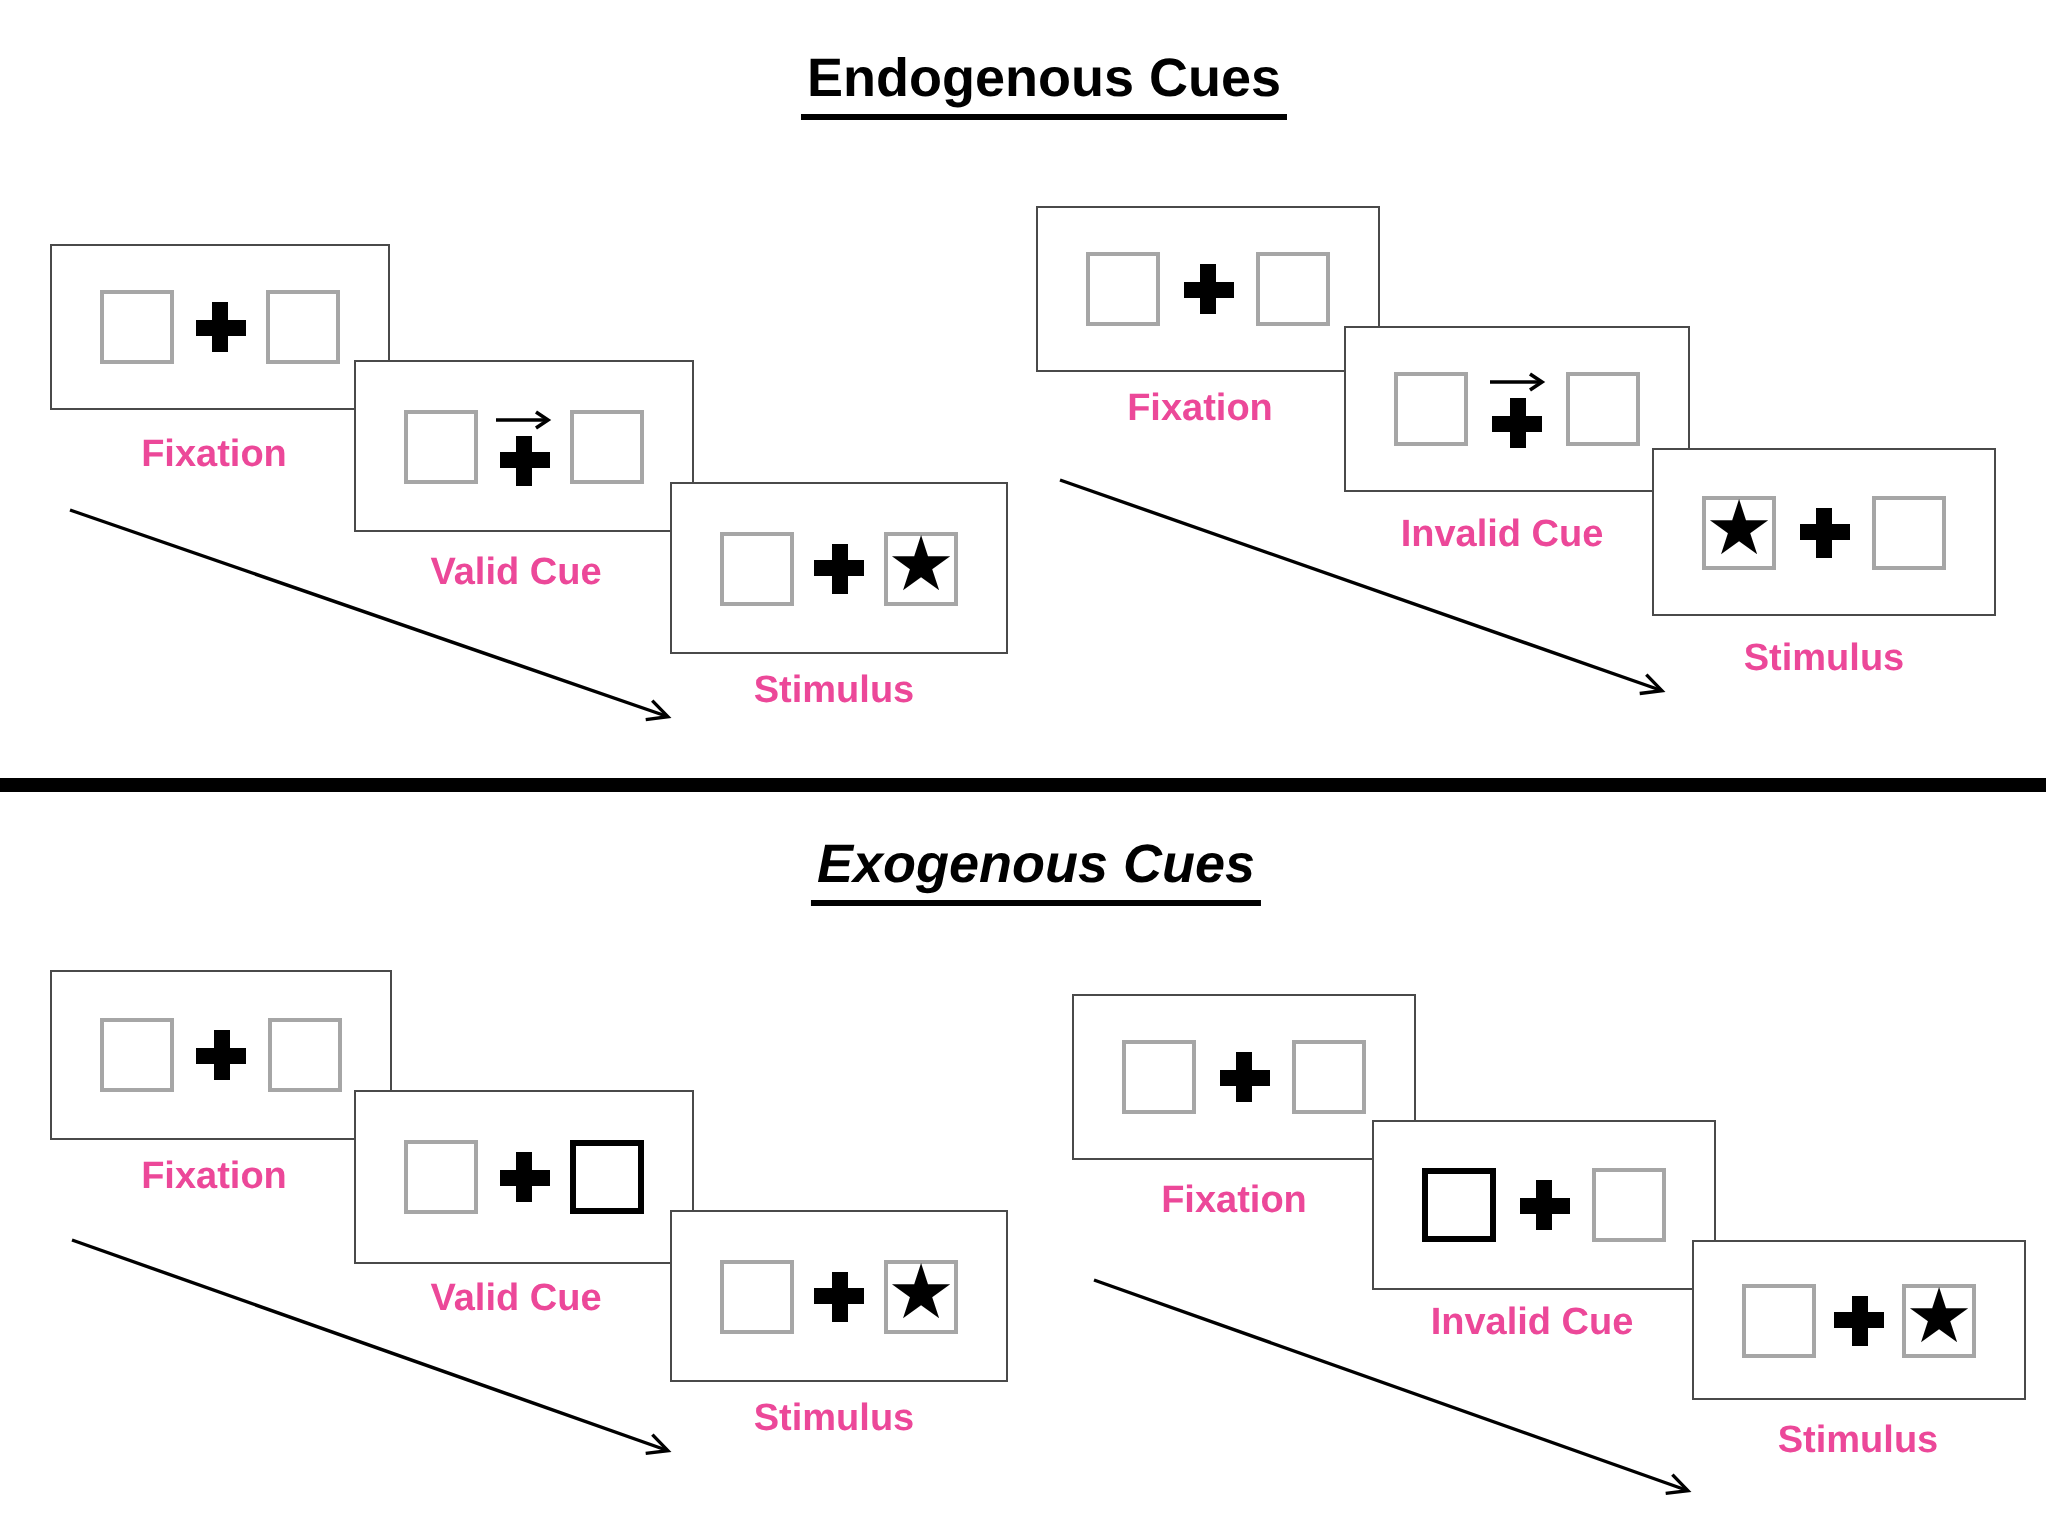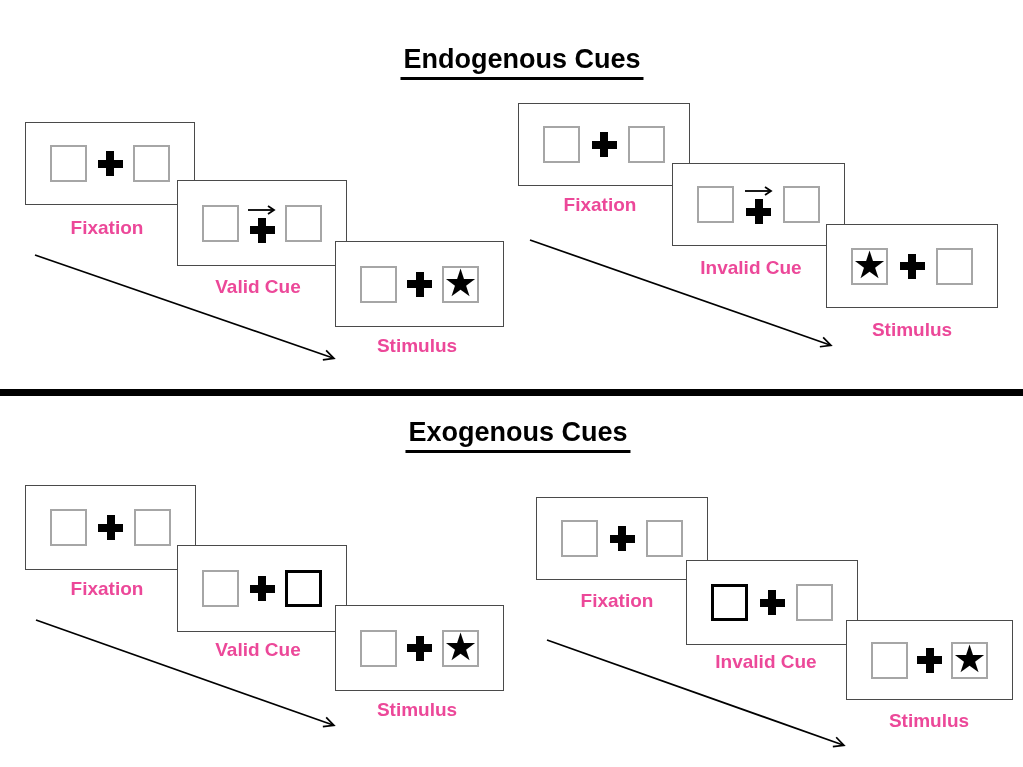--- a/index.html
+++ b/index.html
@@ -43,24 +43,24 @@
       <marker id="ah" markerWidth="14" markerHeight="14" refX="10" refY="6" orient="auto" markerUnits="userSpaceOnUse">
         <path d="M1,1 L11,6 L1,11" fill="none" stroke="#000" stroke-width="1.7"></path>
       </marker>
     </defs>
     <line x1="35" y1="255" x2="333" y2="358" stroke="#000" stroke-width="1.7" marker-end="url(#ah)"></line>
     <line x1="530" y1="240" x2="830" y2="345" stroke="#000" stroke-width="1.7" marker-end="url(#ah)"></line>
     <line x1="36" y1="620" x2="333" y2="725" stroke="#000" stroke-width="1.7" marker-end="url(#ah)"></line>
     <line x1="547" y1="640" x2="843" y2="745" stroke="#000" stroke-width="1.7" marker-end="url(#ah)"></line>
   </svg>
 
-  <div class="section-title" style="left:522px; top:24px;margin-top:20px;">
+  <div class="section-title" style="left:522px; top:24px;">
     <span class="u">Endogenous Cues</span>
   </div>
-  <div class="section-title" style="left:518px; top:417px;">
+  <div class="section-title" style="left:518px; top:417px;font-style:italic;">
     <span class="u">Exogenous Cues</span>
   </div>
 
   <div class="divider" style="top:389px;"></div>
 
   <div class="card" style="left:25px; top:122px; width:170px; height:83px;">
     <span class="sq"></span>
     <span class="mid">
         <span class="plus">
           <i class="h"></i>

